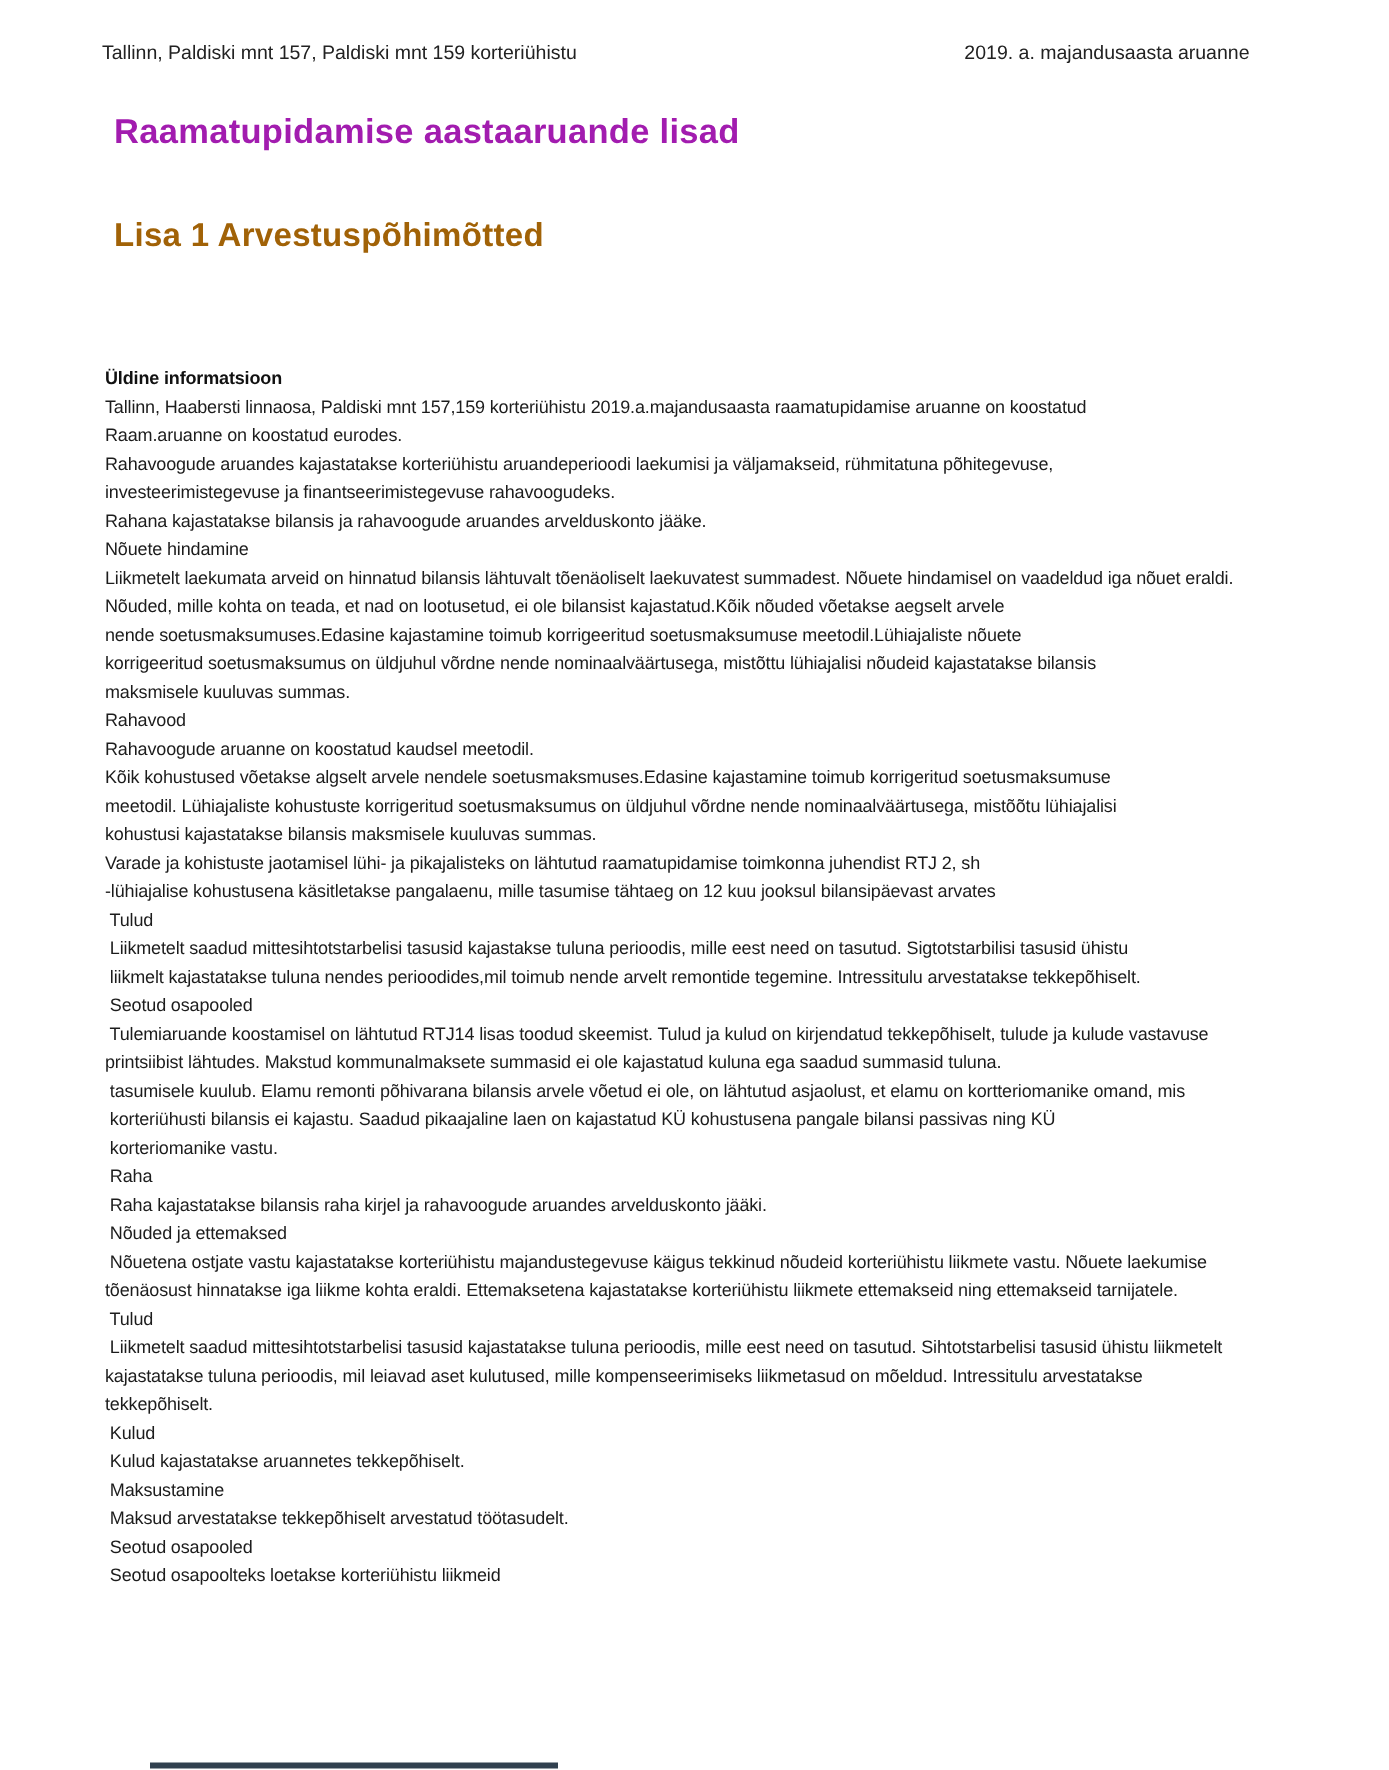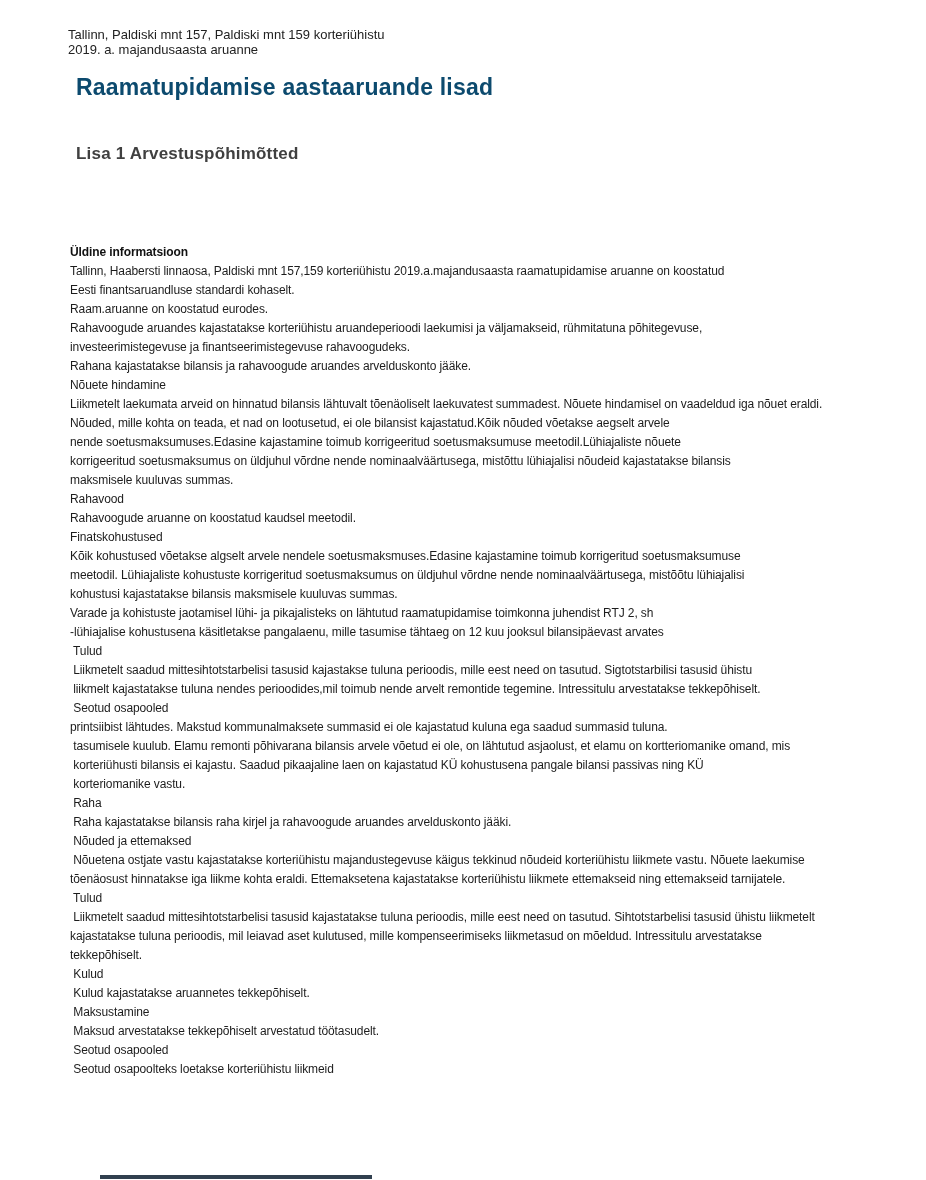--- a/index.html
+++ b/index.html
@@ -17,38 +17,37 @@
   }
   .header-row {
     position: absolute;
     top: 27px;
     left: 68px;
     width: 765px;
     display: flex;
     justify-content: space-between;
     font-size: 13px;
     color: #222222;
-    flex-direction: column;
   }
   .doc-title {
     position: absolute;
     top: 74px;
     left: 76px;
     font-size: 23px;
     font-weight: bold;
-    color: #0c4a6e;
+    color: #a21caf;
     letter-spacing: 0.2px;
   }
   .section-title {
     position: absolute;
     top: 144px;
     left: 76px;
-    font-size: 17px;
+    font-size: 22px;
     font-weight: bold;
-    color: #404040;
+    color: #a16207;
     letter-spacing: 0.2px;
   }
   .doc-body {
     position: absolute;
     top: 243px;
     left: 70px;
     width: 856px;
     font-size: 12px;
     letter-spacing: -0.1px;
     color: #1c1c1c;
@@ -79,43 +78,42 @@
     <span>2019. a. majandusaasta aruanne</span>
   </div>
 
   <div class="doc-title">Raamatupidamise aastaaruande lisad</div>
 
   <div class="section-title">Lisa 1 Arvestuspõhimõtted</div>
 
   <div class="doc-body">
       <div class="line bold">Üldine informatsioon</div>
       <div class="line">Tallinn, Haabersti linnaosa, Paldiski mnt 157,159 korteriühistu 2019.a.majandusaasta raamatupidamise aruanne on koostatud</div>
-      <div class="line">Eesti finantsaruandluse standardi kohaselt.</div>
       <div class="line">Raam.aruanne on koostatud eurodes.</div>
       <div class="line">Rahavoogude aruandes kajastatakse korteriühistu aruandeperioodi laekumisi ja väljamakseid, rühmitatuna põhitegevuse,</div>
       <div class="line">investeerimistegevuse ja finantseerimistegevuse rahavoogudeks.</div>
       <div class="line">Rahana kajastatakse bilansis ja rahavoogude aruandes arvelduskonto jääke.</div>
       <div class="line">Nõuete hindamine</div>
       <div class="line">Liikmetelt laekumata arveid on hinnatud bilansis lähtuvalt tõenäoliselt laekuvatest summadest. Nõuete hindamisel on vaadeldud iga nõuet eraldi.</div>
       <div class="line">Nõuded, mille kohta on teada, et nad on lootusetud, ei ole bilansist kajastatud.Kõik nõuded võetakse aegselt arvele</div>
       <div class="line">nende soetusmaksumuses.Edasine kajastamine toimub korrigeeritud soetusmaksumuse meetodil.Lühiajaliste nõuete</div>
       <div class="line">korrigeeritud soetusmaksumus on üldjuhul võrdne nende nominaalväärtusega, mistõttu lühiajalisi nõudeid kajastatakse bilansis</div>
       <div class="line">maksmisele kuuluvas summas.</div>
       <div class="line">Rahavood</div>
       <div class="line">Rahavoogude aruanne on koostatud kaudsel meetodil.</div>
-      <div class="line">Finatskohustused</div>
       <div class="line">Kõik kohustused võetakse algselt arvele nendele soetusmaksmuses.Edasine kajastamine toimub korrigeritud soetusmaksumuse</div>
       <div class="line">meetodil. Lühiajaliste kohustuste korrigeritud soetusmaksumus on üldjuhul võrdne nende nominaalväärtusega, mistõõtu lühiajalisi</div>
       <div class="line">kohustusi kajastatakse bilansis maksmisele kuuluvas summas.</div>
       <div class="line">Varade ja kohistuste jaotamisel lühi- ja pikajalisteks on lähtutud raamatupidamise toimkonna juhendist RTJ 2, sh</div>
       <div class="line">-lühiajalise kohustusena käsitletakse pangalaenu, mille tasumise tähtaeg on 12 kuu jooksul bilansipäevast arvates</div>
       <div class="line"> Tulud</div>
       <div class="line"> Liikmetelt saadud mittesihtotstarbelisi tasusid kajastakse tuluna perioodis, mille eest need on tasutud. Sigtotstarbilisi tasusid ühistu</div>
       <div class="line"> liikmelt kajastatakse tuluna nendes perioodides,mil toimub nende arvelt remontide tegemine. Intressitulu arvestatakse tekkepõhiselt.</div>
       <div class="line"> Seotud osapooled</div>
+      <div class="line"> Tulemiaruande koostamisel on lähtutud RTJ14 lisas toodud skeemist. Tulud ja kulud on kirjendatud tekkepõhiselt, tulude ja kulude vastavuse</div>
       <div class="line">printsiibist lähtudes. Makstud kommunalmaksete summasid ei ole kajastatud kuluna ega saadud summasid tuluna.</div>
       <div class="line"> tasumisele kuulub. Elamu remonti põhivarana bilansis arvele võetud ei ole, on lähtutud asjaolust, et elamu on kortteriomanike omand, mis</div>
       <div class="line"> korteriühusti bilansis ei kajastu. Saadud pikaajaline laen on kajastatud KÜ kohustusena pangale bilansi passivas ning KÜ</div>
       <div class="line"> korteriomanike vastu.</div>
       <div class="line"> Raha</div>
       <div class="line"> Raha kajastatakse bilansis raha kirjel ja rahavoogude aruandes arvelduskonto jääki.</div>
       <div class="line"> Nõuded ja ettemaksed</div>
       <div class="line"> Nõuetena ostjate vastu kajastatakse korteriühistu majandustegevuse käigus tekkinud nõudeid korteriühistu liikmete vastu. Nõuete laekumise</div>
       <div class="line">tõenäosust hinnatakse iga liikme kohta eraldi. Ettemaksetena kajastatakse korteriühistu liikmete ettemakseid ning ettemakseid tarnijatele.</div>
       <div class="line"> Tulud</div>

